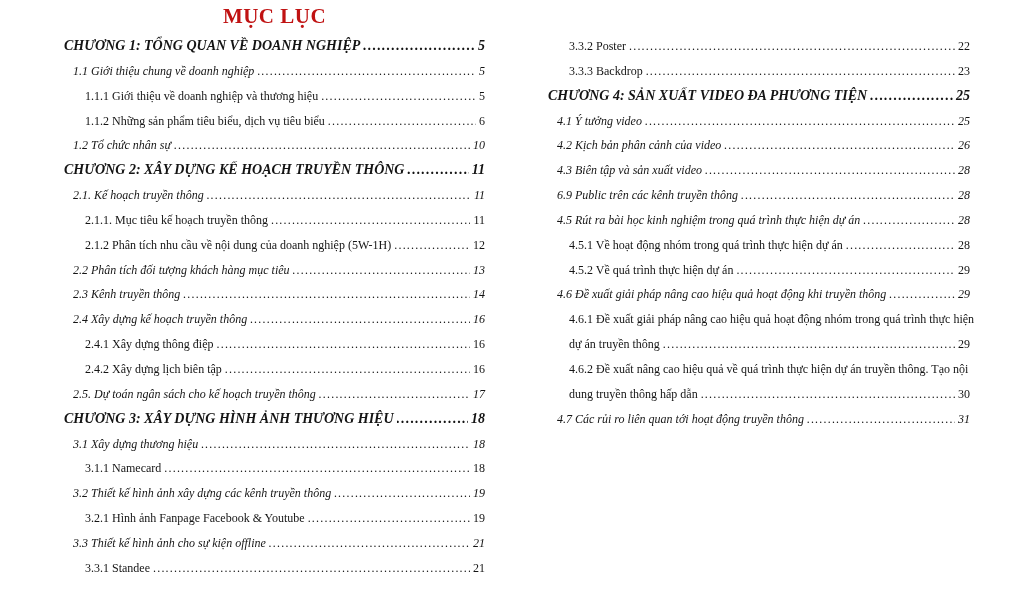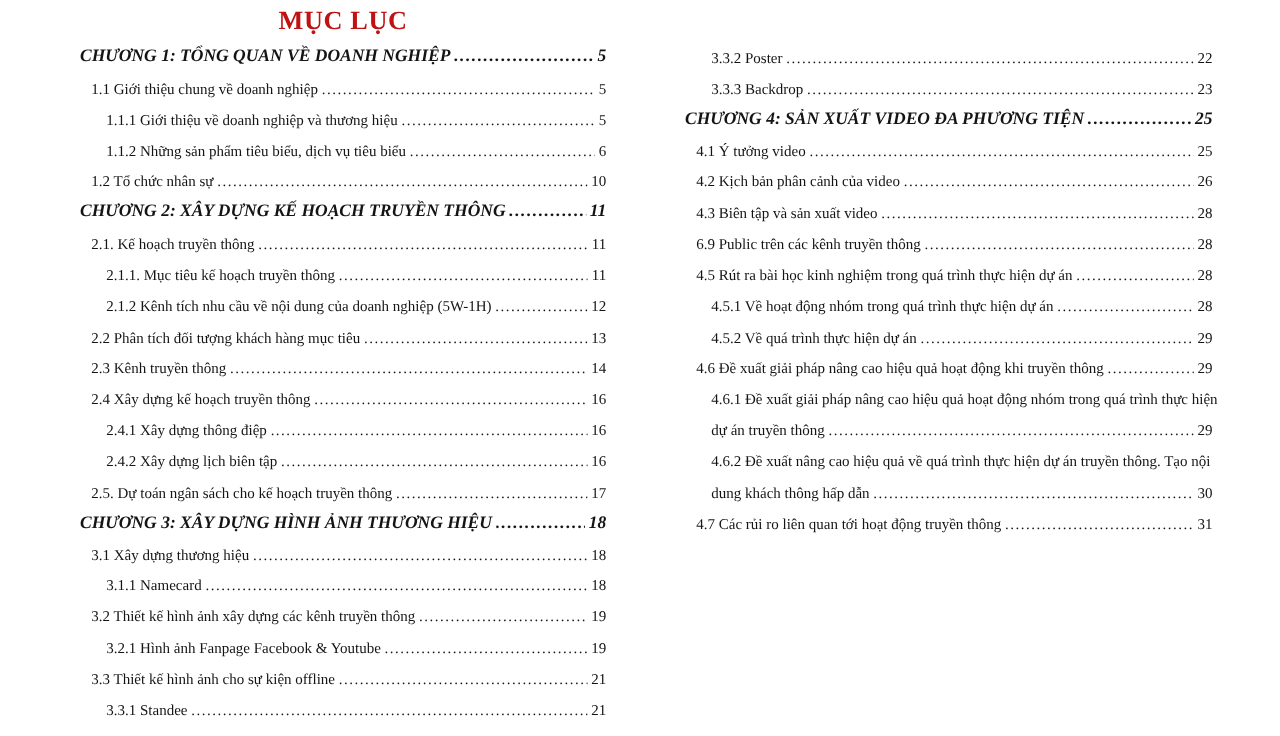--- a/index.html
+++ b/index.html
@@ -35,21 +35,21 @@
   .col-right { left: 548px; width: 422px; }
   .toc-row {
     display: flex;
     align-items: baseline;
     height: 24.85px;
     line-height: 24.85px;
     font-size: 12px;
     white-space: nowrap;
   }
   .toc-row.lvl1 { font-weight: bold; font-size: 14px; padding-left: 0; font-style: italic; }
-  .toc-row.lvl2 { padding-left: 9px; }
+  .toc-row.lvl2 { padding-left: 9px; font-style: italic; }
   .toc-row.lvl3 { padding-left: 21px; }
   .toc-text { flex: 0 0 auto; }
   .leader {
     flex: 1 1 auto;
     overflow: hidden;
     margin-left: 3px;
     letter-spacing: 1.2px;
   }
   .leader::after {
     content: "..........................................................................................................................................................................................................";
@@ -100,21 +100,21 @@
         <span class="toc-text">2.1. Kế hoạch truyền thông</span>
         <span class="leader"></span>
         <span class="toc-page">11</span>
       </div>
       <div class="toc-row lvl3">
         <span class="toc-text">2.1.1. Mục tiêu kế hoạch truyền thông</span>
         <span class="leader"></span>
         <span class="toc-page">11</span>
       </div>
       <div class="toc-row lvl3">
-        <span class="toc-text">2.1.2 Kênh tích nhu cầu về nội dung của doanh nghiệp (5W-1H)</span>
+        <span class="toc-text">2.1.2 Phân tích nhu cầu về nội dung của doanh nghiệp (5W-1H)</span>
         <span class="leader"></span>
         <span class="toc-page">12</span>
       </div>
       <div class="toc-row lvl2">
         <span class="toc-text">2.2 Phân tích đối tượng khách hàng mục tiêu</span>
         <span class="leader"></span>
         <span class="toc-page">13</span>
       </div>
       <div class="toc-row lvl2">
         <span class="toc-text">2.3 Kênh truyền thông</span>
@@ -238,21 +238,21 @@
       </div>
       <div class="toc-row lvl3">
         <span class="toc-text">dự án truyền thông</span>
         <span class="leader"></span>
         <span class="toc-page">29</span>
       </div>
       <div class="toc-row lvl3">
         <span class="toc-text">4.6.2 Đề xuất nâng cao hiệu quả về quá trình thực hiện dự án truyền thông. Tạo nội</span>
       </div>
       <div class="toc-row lvl3">
-        <span class="toc-text">dung khách thông hấp dẫn</span>
+        <span class="toc-text">dung truyền thông hấp dẫn</span>
         <span class="leader"></span>
         <span class="toc-page">30</span>
       </div>
       <div class="toc-row lvl2">
         <span class="toc-text">4.7 Các rủi ro liên quan tới hoạt động truyền thông</span>
         <span class="leader"></span>
         <span class="toc-page">31</span>
       </div>
     </div>
 </div>

